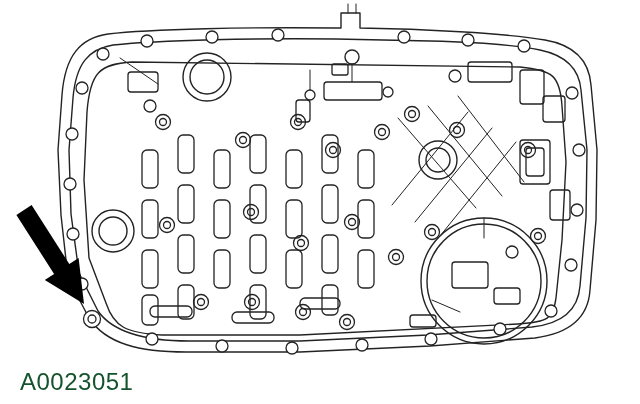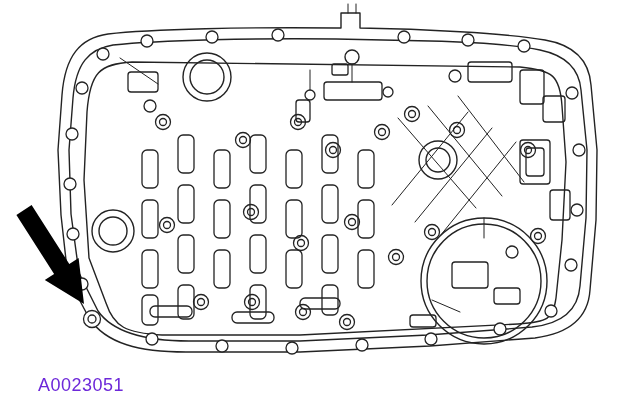--- a/index.html
+++ b/index.html
@@ -11,22 +11,22 @@
     overflow:hidden;
     font-family:"Liberation Sans", sans-serif;
   }
   .stage svg { position:absolute; left:0; top:0; }
   .ln   { fill:none; stroke:var(--line); stroke-width:1.4; stroke-linejoin:round; stroke-linecap:round; }
   .thin { fill:none; stroke:var(--line); stroke-width:1;   stroke-linecap:round; }
   .bolt { fill:var(--background); stroke:var(--line); stroke-width:1.3; }
   .slot { fill:none; stroke:var(--line); stroke-width:1.3; }
   .arrow{ fill:var(--arrow); stroke:none; }
   .figure-id {
-    position:absolute; left:38px; bottom:8px;
-    font-size:18px; letter-spacing:0.5px; color:#6d28d9;
+    position:absolute; left:20px; bottom:8px;
+    font-size:24px; letter-spacing:0.5px; color:#14532d;
   }
 </style>
 </head>
 <body>
 
 <div class="stage">
   <svg width="640" height="404" viewBox="0 0 640 404">
 
     <g>
       <path class="ln" d="M108,34 C150,29 250,27 336,28 L341,28 L341,13 L360,13 L360,28 C420,29 505,33 545,40 C574,45 589,60 591,85 L597,150 L596,220 L590,290 C588,321 565,334 535,338 L430,346 L300,352 L186,352 C140,352 106,344 89,318 L68,278 L61,215 L58,150 L62,95 C65,56 80,38 108,34 Z"></path>

